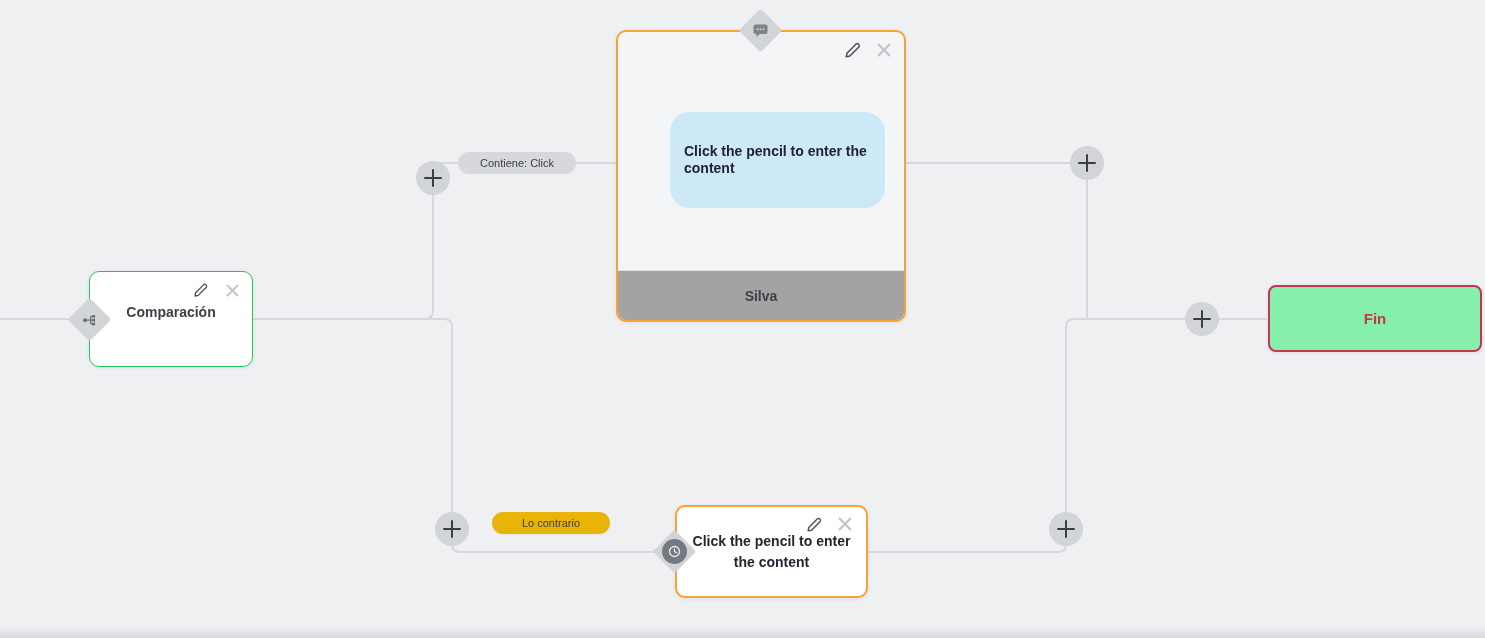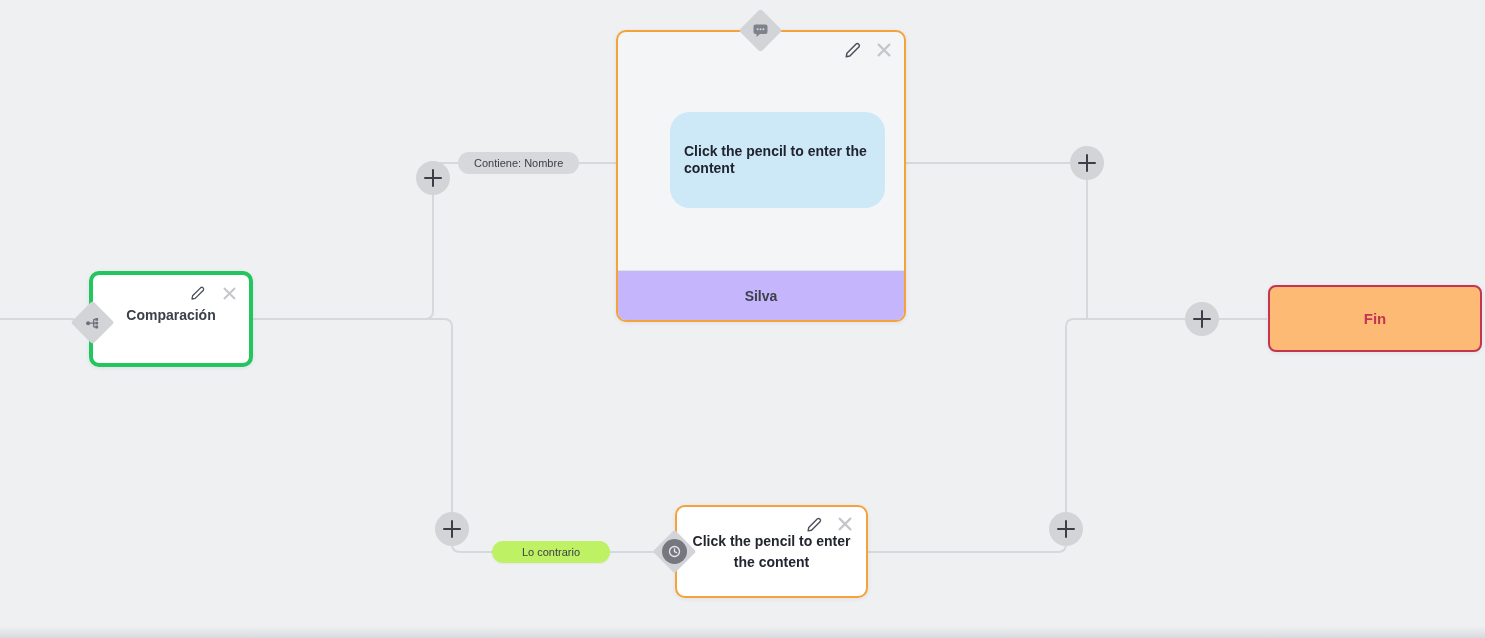--- a/index.html
+++ b/index.html
@@ -47,21 +47,21 @@
   .badge-circle {
     width: 25px; height: 25px; border-radius: 50%;
     background: #75787f;
     display: flex; align-items: center; justify-content: center;
   }
 
   
   .node-comparacion {
     left: 89px; top: 271px; width: 164px; height: 96px;
     background: #ffffff;
-    border: 4px solid #22c55e;
+    border: 1px solid #22c55e;
   }
   .node-comparacion .diamond { left: -16px; top: 32px; }
   .node-comparacion .texts {
     position: absolute; left: 0; right: 0; top: 28px;
     text-align: center; color: #3c4049; font-size: 14px; line-height: 24px;
   }
 
   
   .node-message {
     left: 616px; top: 30px; width: 290px; height: 292px;
@@ -73,21 +73,21 @@
   .node-message .body { flex: 1; position: relative; }
   .bubble {
     position: absolute; left: 52px; top: 80px;
     width: 215px; height: 96px;
     background: #cde8f6; border-radius: 20px;
     display: flex; align-items: center;
     padding: 12px 18px 12px 14px;
     color: #20242e; font-size: 14px; line-height: 17px;
   }
   .node-message .footer {
-    height: 50px; background: #c4b5fd;
+    height: 50px; background: #a3a3a3;
     border-top: 1px solid #e1e2e5;
     border-radius: 0 0 8px 8px;
     display: flex; align-items: center; justify-content: center;
     color: #3d4149; font-size: 14px;
   }
 
   
   .node-action {
     left: 675px; top: 505px; width: 193px; height: 93px;
     background: #ffffff;
@@ -97,21 +97,21 @@
   .node-action .texts {
     position: absolute; left: 14px; right: 14px; top: 0; bottom: 0;
     display: flex; align-items: center; justify-content: center;
     text-align: center; color: #22262f; font-size: 14px; line-height: 21px;
   }
   .node-action .icon-row { top: 8px; right: 12px; }
 
   
   .node-end {
     left: 1268px; top: 285px; width: 214px; height: 67px;
-    background: #fdba74;
+    background: #86efac;
     border: 2px solid #c43552;
     border-radius: 8px;
     display: flex; align-items: center; justify-content: center;
     color: #c43552; font-size: 15px; text-align: center;
   }
 
   
   .plus {
     position: absolute;
     width: 34px; height: 34px; border-radius: 50%;
@@ -135,42 +135,42 @@
   .edge-label {
     position: absolute;
     height: 22px; padding: 0 16px;
     border-radius: 11px;
     display: flex; align-items: center; justify-content: center;
     font-size: 11px; color: #3c4048;
     min-width: 118px;
     cursor: pointer;
   }
   .label-condition { left: 458px; top: 152px; background: #d7d8db; }
-  .label-else { left: 492px; top: 541px; background: #bef264; box-shadow: 0 1px 2px rgba(40,42,60,0.05); }
+  .label-else { left: 492px; top: 512px; background: #eab308; box-shadow: 0 1px 2px rgba(40,42,60,0.05); }
 
   .bottom-fade {
     position: absolute; left: 0; right: 0; bottom: 0; height: 12px;
     background: linear-gradient(to bottom, rgba(175,178,186,0), rgba(175,178,186,0.35));
     pointer-events: none;
   }
 </style>
 </head>
 <body>
 
 <div class="canvas">
 
   <svg class="edges" xmlns="http://www.w3.org/2000/svg" viewBox="0 0 1485 638">
     <path d="M0 319 H74"></path>
     <path d="M253 319 H425 Q433 319 433 311 V171 Q433 163 441 163 H618"></path>
     <path d="M253 319 H444 Q452 319 452 327 V544 Q452 552 460 552 H655"></path>
     <path d="M905 163 H1079 Q1087 163 1087 171 V319"></path>
     <path d="M867 552 H1058 Q1066 552 1066 544 V327 Q1066 319 1074 319 H1267"></path>
   </svg>
 
-  <div class="edge-label label-condition">Contiene: Nombre</div>
+  <div class="edge-label label-condition">Contiene: Click</div>
   <div class="edge-label label-else">Lo contrario</div>
 
   <button class="plus plus-1">
       <span class="plus-icon"></span>
     </button>
   <button class="plus plus-2">
       <span class="plus-icon"></span>
     </button>
   <button class="plus plus-3">
       <span class="plus-icon"></span>

